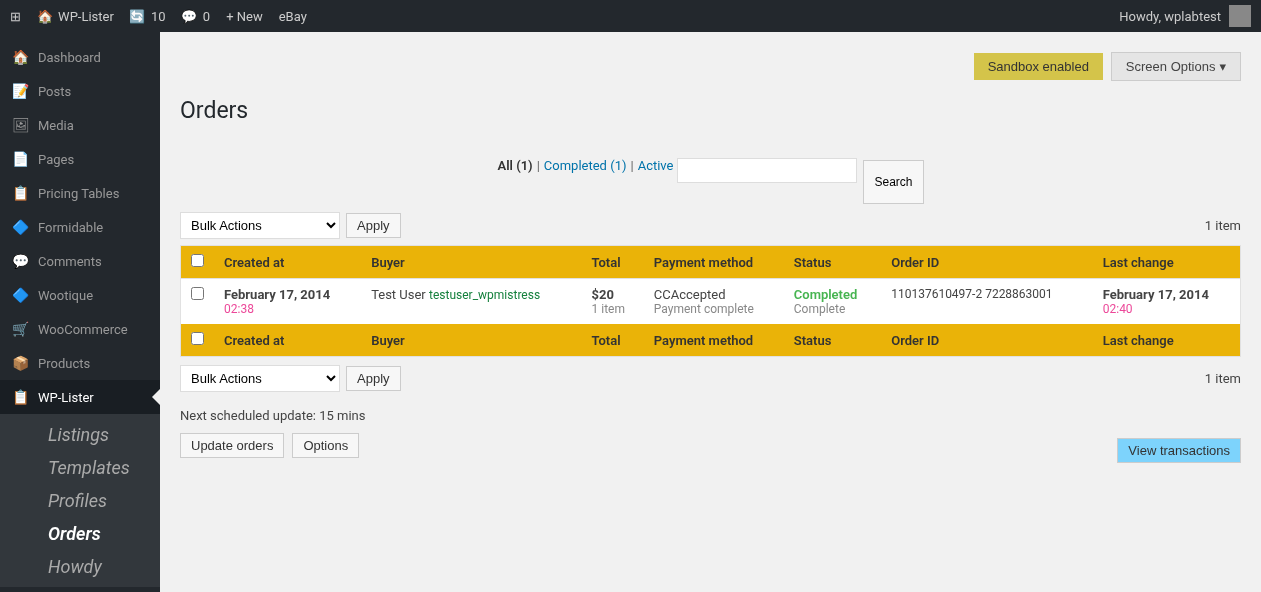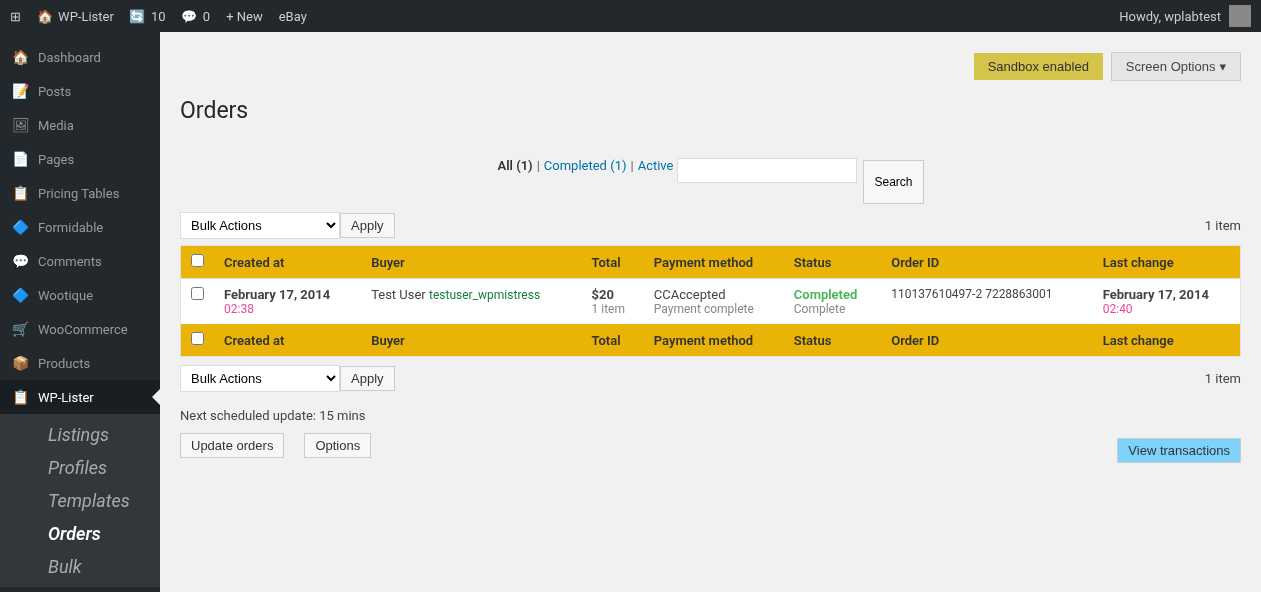--- a/index.html
+++ b/index.html
@@ -115,21 +115,21 @@
       margin-bottom: 10px;
       font-size: 13px;
     }
     .filter-tabs a {
       color: #0073aa;
       text-decoration: none;
       margin-right: 4px;
     }
     .filter-tabs a.current { color: #333; font-weight: 600; }
     .filter-tabs .sep { margin-right: 4px; color: #666; }
-    .bulk-section { display: flex; align-items: center; gap: 0; }
+    .bulk-section { display: flex; align-items: center; gap: 6px; }
     .bulk-select {
       padding: 4px 6px;
       border: 1px solid #ddd;
       background: #fff;
       font-size: 13px;
       width: 160px;
     }
     .apply-btn, .update-orders-btn, .options-btn, .view-transactions-btn {
       padding: 4px 10px;
       border: 1px solid #ccc;
@@ -200,21 +200,21 @@
 
     .scheduled-update {
       font-size: 13px;
       color: #444;
       margin-top: 16px;
       margin-bottom: 10px;
     }
     .footer-actions {
       display: flex;
       align-items: center;
-      gap: 20px;
+      gap: 8px;
       margin-bottom: 10px;
     }
 
     
     input[type="checkbox"] { cursor: pointer; }
   </style>
 </head>
 <body>
 
 <div id="wpadminbar">
@@ -291,30 +291,30 @@
     <div class="sidebar-item active-parent" style="position:relative;">
       <span class="sidebar-icon">📋</span>
       <span>WP-Lister</span>
       <span class="active-indicator"></span>
     </div>
     <div class="sidebar-sub">
       <div class="sidebar-sub-item">
         <span>Listings</span>
       </div>
       <div class="sidebar-sub-item">
+        <span>Templates</span>
+      </div>
+      <div class="sidebar-sub-item">
         <span>Profiles</span>
-      </div>
-      <div class="sidebar-sub-item">
-        <span>Templates</span>
       </div>
       <div class="sidebar-sub-item active">
         <span>Orders</span>
       </div>
       <div class="sidebar-sub-item">
-        <span>Bulk</span>
+        <span>Howdy</span>
       </div>
     </div>
   </div>
 
   <div class="main-content">
 
     <div class="top-bar">
       <button class="sandbox-btn">Sandbox enabled</button>
       <button class="screen-options-btn">
         <span>Screen Options</span>

